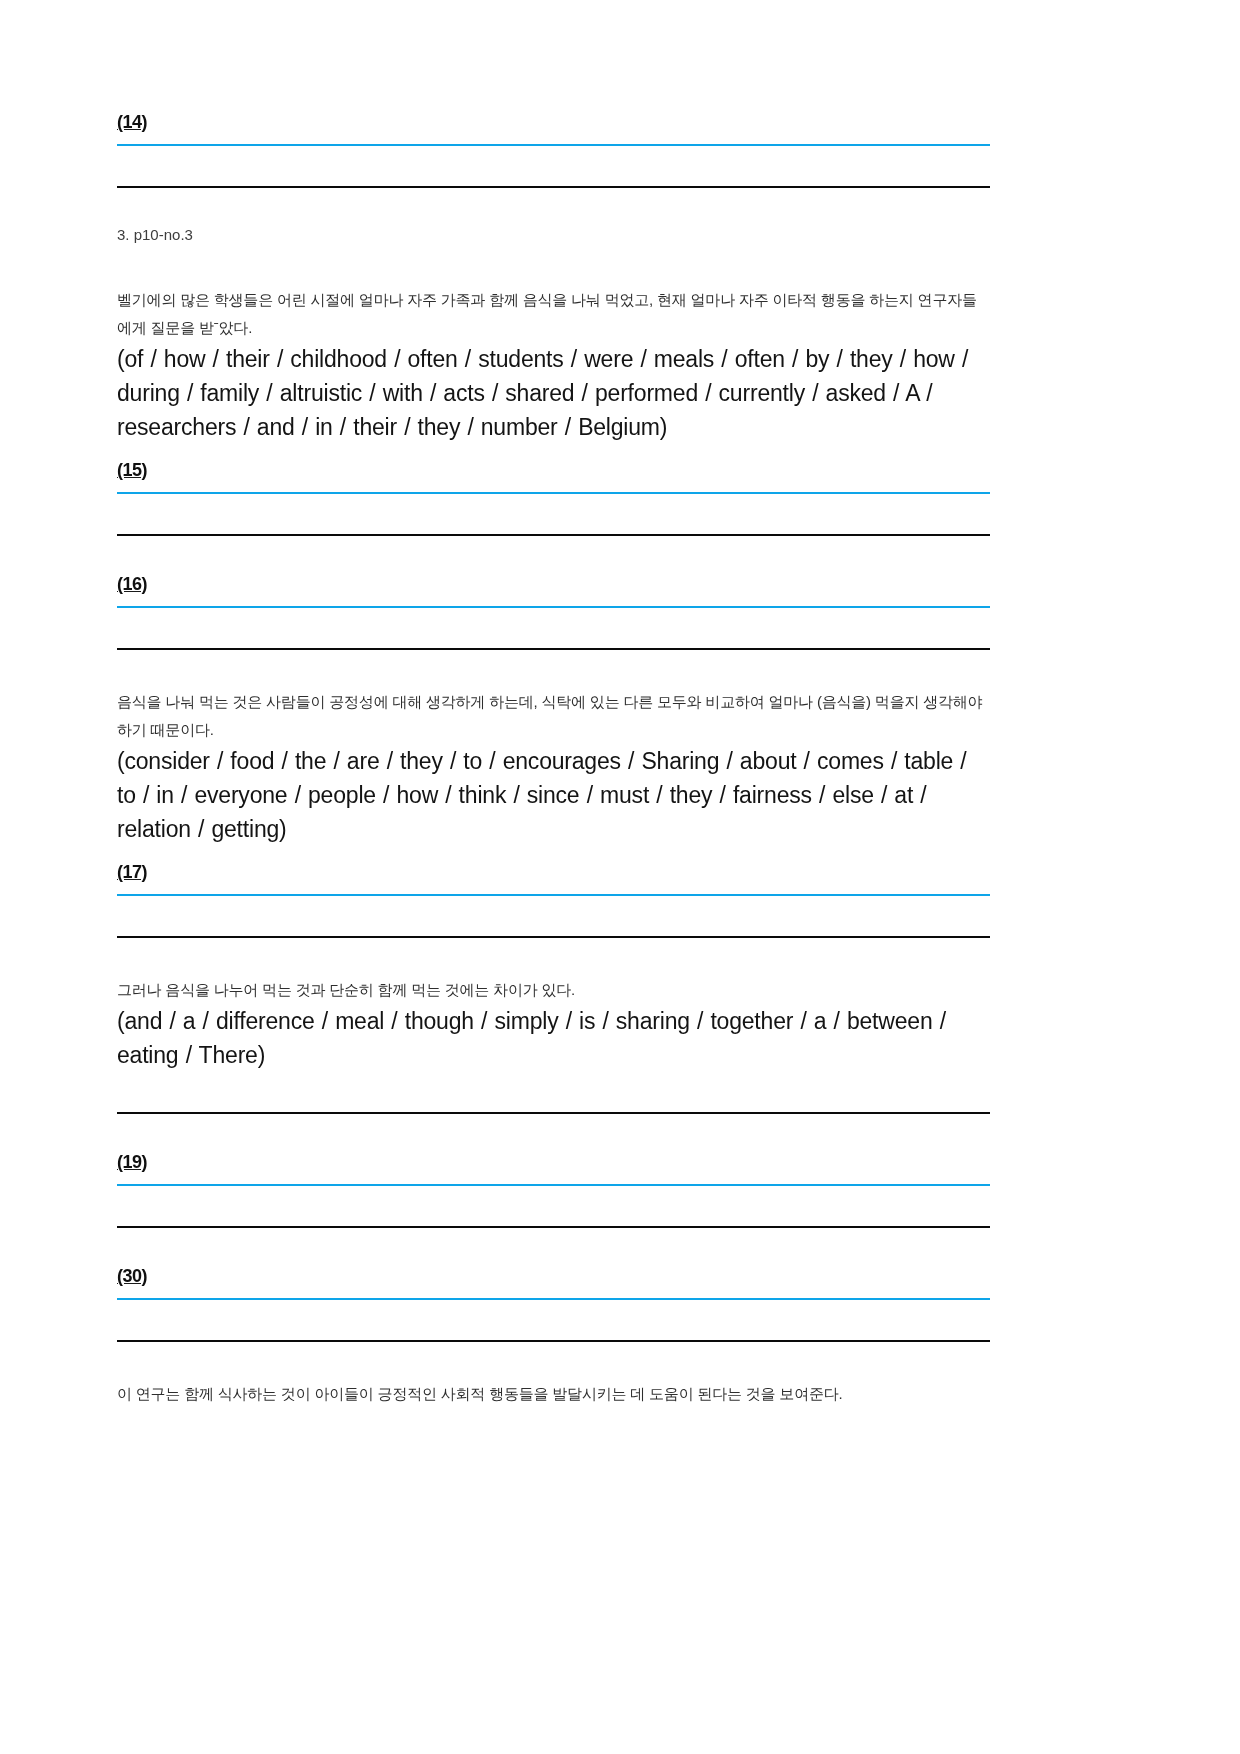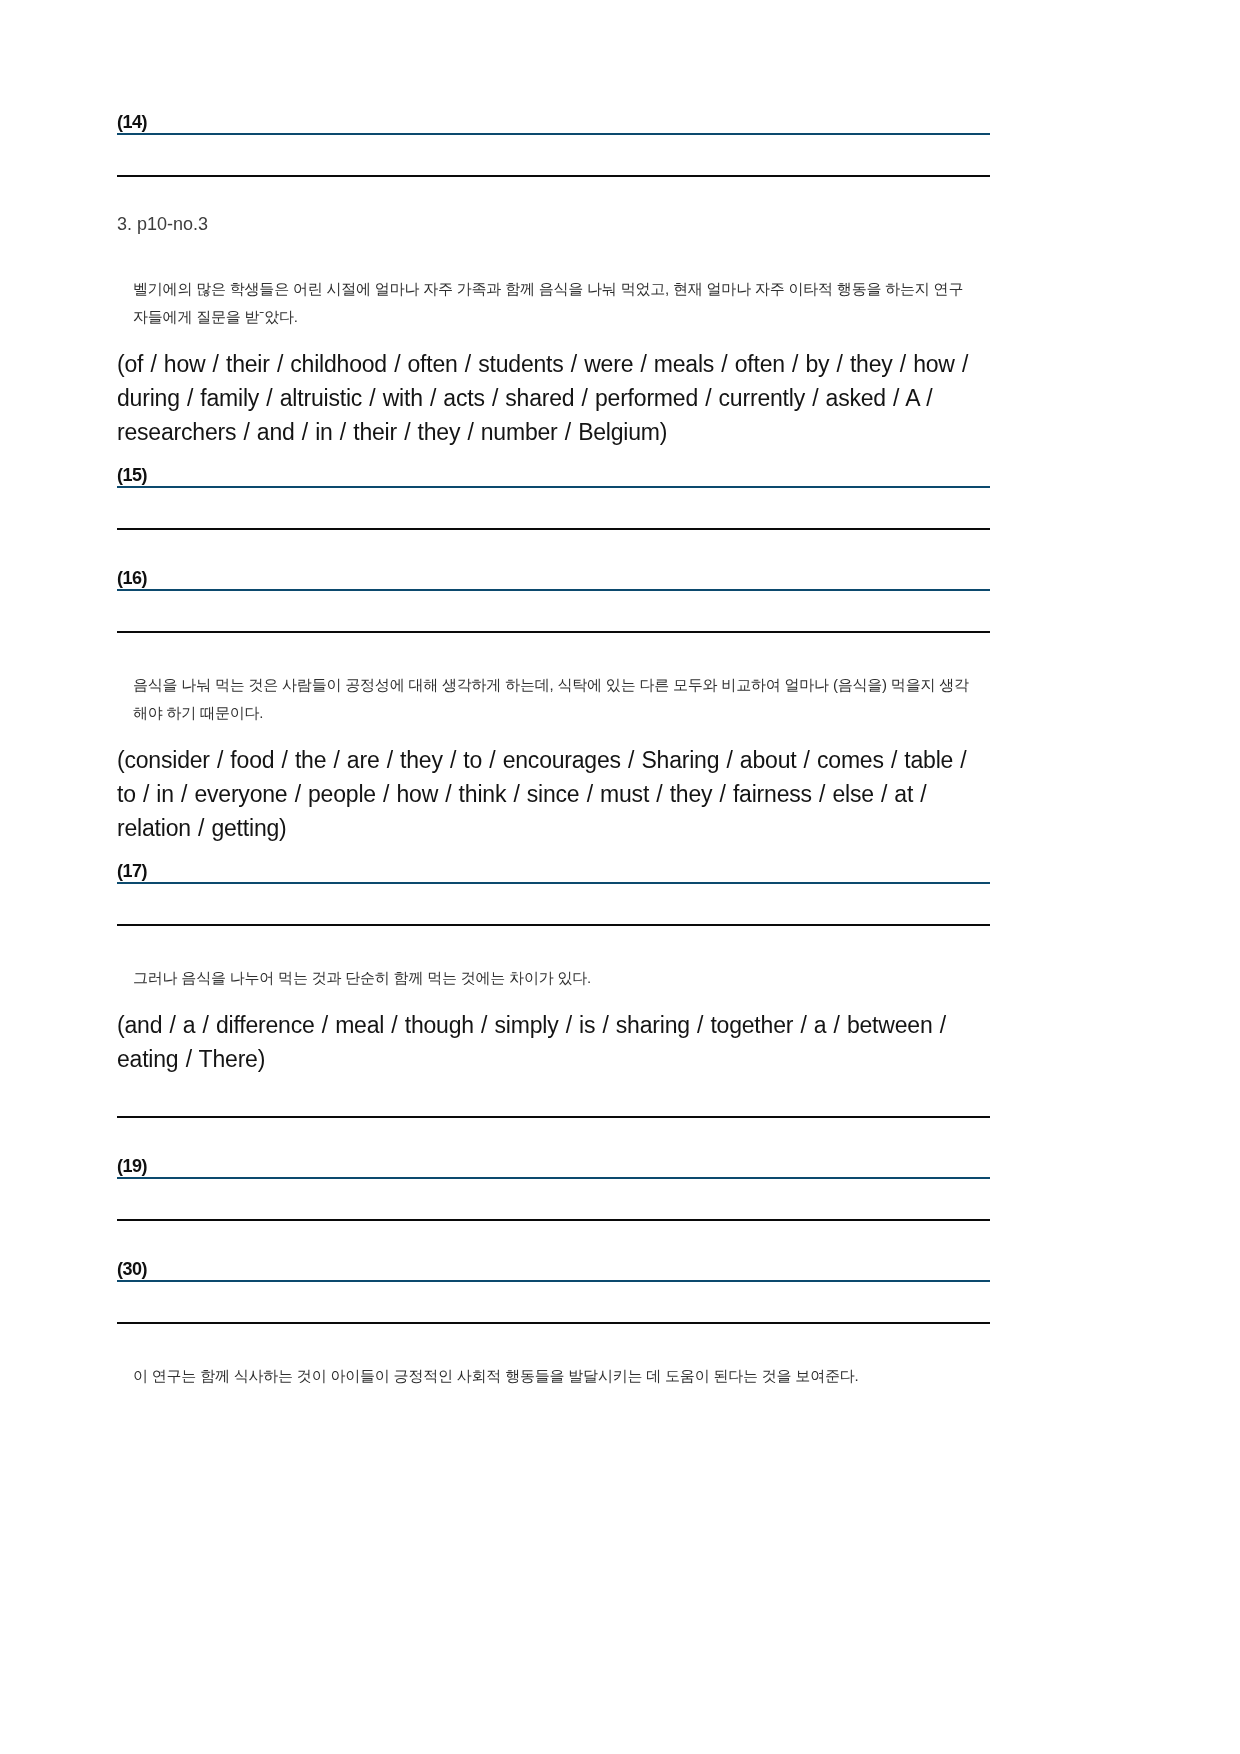--- a/index.html
+++ b/index.html
@@ -19,49 +19,50 @@
     width: 1240px;
     height: 1754px;
     padding: 112px 250px 0 117px;
     background: #ffffff;
   }
   
   .answer-block {
     margin: 0 0 38px 0;
   }
   .num-line {
-    border-bottom: 2px solid #0c4a6e;
-    padding-bottom: 0;
+    border-bottom: 2px solid #0ea5e9;
+    padding-bottom: 11px;
+    text-decoration: underline;
   }
   .num {
     font-size: 18px;
     line-height: 21px;
     font-weight: 700;
     color: #101010;
     letter-spacing: -0.5px;
   }
   .blank-line {
     height: 0;
     border-top: 2px solid #0a0a0a;
     margin-top: 40px;
   }
   
   .passage-header {
     margin: 0 0 42px 0;
-    font-size: 18px;
+    font-size: 15px;
     line-height: 18px;
     font-weight: 400;
     color: #3d3d3d;
   }
   
   .prompt {
     margin: 0 0 16px 0;
   }
   .korean {
-    margin: 16px;
+    margin: 0;
     font-size: 15px;
     line-height: 28px;
     font-weight: 400;
     color: #2e2e2e;
     letter-spacing: -0.2px;
   }
   .words {
     margin: 0;
     font-size: 23px;
     line-height: 34px;

